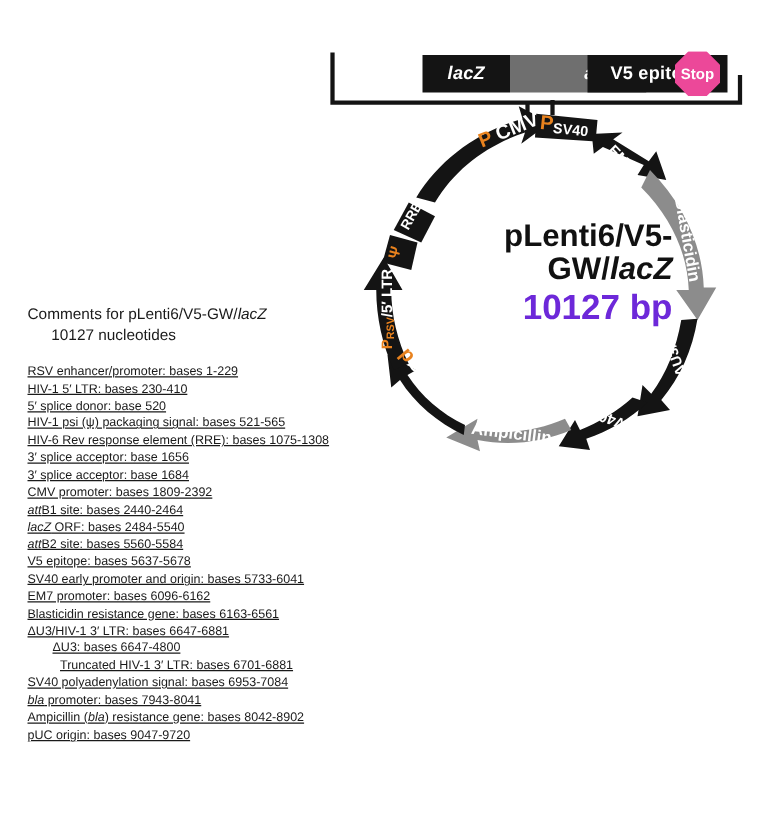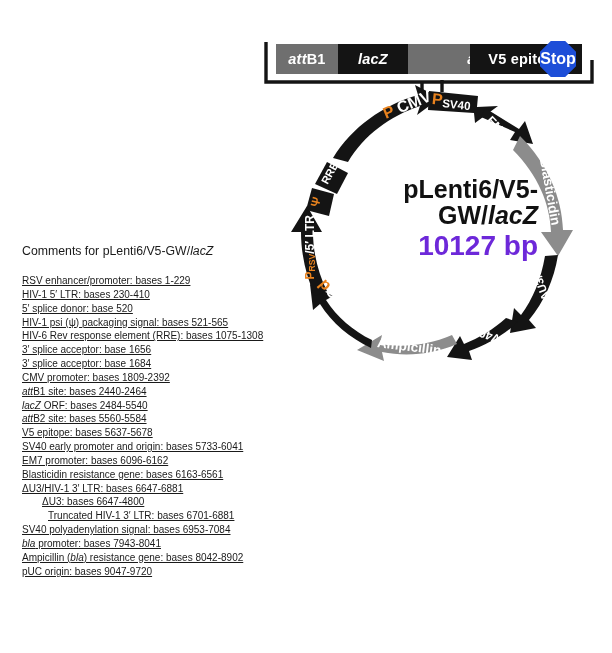--- a/index.html
+++ b/index.html
@@ -20,24 +20,24 @@
     position:absolute;top:6px;height:30px;
     display:flex;align-items:center;justify-content:center;
     font-weight:bold;font-size:14.5px;letter-spacing:.2px;
     color:#ffffff;white-space:nowrap;
   }
   .cass-seg.gray{background:#6f6f6f;}
   .cass-seg.black{background:#141414;}
   .cass-seg i{font-style:italic;}
   #stop-sign{
     position:absolute;left:278px;top:3px;width:36px;height:36px;
-    background:#1d4ed8;
+    background:#ec4899;
     clip-path:polygon(30% 0%,70% 0%,100% 30%,100% 70%,70% 100%,30% 100%,0% 70%,0% 30%);
     display:flex;align-items:center;justify-content:center;
-    color:#ffffff;font-weight:bold;font-size:16px;
+    color:#ffffff;font-weight:bold;font-size:12px;
   }
 
   
   #map{position:absolute;left:282px;top:80px;width:300px;height:302px;}
   #map svg{position:absolute;left:0;top:0;}
 
   .arc-label{
     position:absolute;
     font-weight:bold;
     white-space:nowrap;
@@ -74,23 +74,20 @@
 <body>
 
 <div id="root">
 
   <div id="cassette">
     <svg width="340" height="52" viewBox="0 0 340 52">
       <path d="M4,4 L4,44 L330,44 L330,22" fill="none" stroke="#141414" stroke-width="3.4"></path>
       <path d="M160,44 L160,56" fill="none" stroke="#141414" stroke-width="3.4"></path>
     </svg>
 
-    <div class="cass-seg gray" style="left:14px;width:62px;">
-      <span><i>att</i>B1</span>
-    </div>
     <div class="cass-seg black" style="left:76px;width:70px;">
       <span><i>lacZ</i></span>
     </div>
     <div class="cass-seg gray" style="left:146px;width:62px;padding-left:47px;">
       <span><i>att</i>B2</span>
     </div>
     <div class="cass-seg black" style="left:208px;width:112px;">
       <span>V5 epitope</span>
     </div>
     <div id="stop-sign">
@@ -221,20 +218,21 @@
     <div id="center-title">
       <div class="l1">pLenti6/V5-</div>
       <div class="l2"><span>GW/</span><i>lacZ</i></div>
       <div class="l3">10127 bp</div>
     </div>
   </div>
 
   <div id="comments">
     <div class="hdr">
       <span><span>Comments for pLenti6/V5-GW/</span><i>lacZ</i></span>
+      <span class="ind">10127 nucleotides</span>
     </div>
     <ul id="comments-list">
         <li>RSV enhancer/promoter: bases 1-229</li>
         <li>HIV-1 5′ LTR: bases 230-410</li>
         <li>5′ splice donor: base 520</li>
         <li>HIV-1 psi (ψ) packaging signal: bases 521-565</li>
         <li>HIV-6 Rev response element (RRE): bases 1075-1308</li>
         <li>3′ splice acceptor: base 1656</li>
         <li>3′ splice acceptor: base 1684</li>
         <li>CMV promoter: bases 1809-2392</li>

